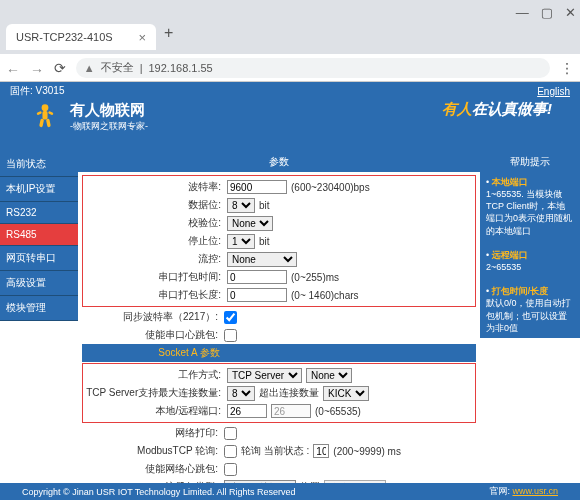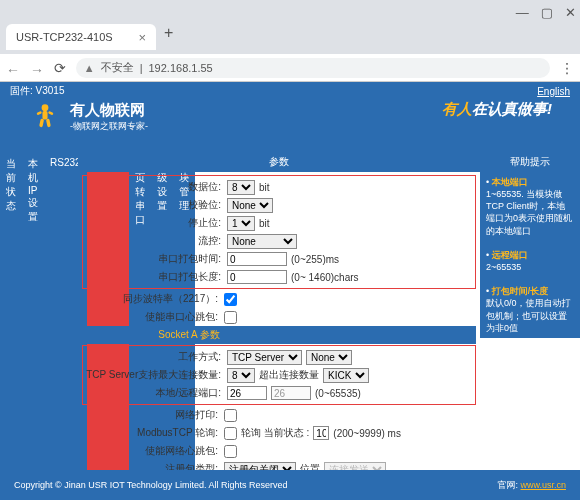--- a/index.html
+++ b/index.html
@@ -21,38 +21,38 @@
 .header{background:#2b6cb0;color:#fff;height:52px;display:flex;align-items:flex-start;padding:0 28px;justify-content:space-between}
 .logo{display:flex;align-items:center;gap:8px}
 .logo-icon{width:34px;height:34px;display:flex;align-items:center;justify-content:center}
 .logo-icon svg{width:34px;height:34px}
 .logo-text{display:flex;flex-direction:column}
 .logo-text .t1{font-size:15px;font-weight:bold}
 .logo-text .t2{font-size:9px}
 .slogan{font-size:15px;font-weight:bold;font-style:italic}
 .slogan .y{color:#ffb81c}
 .main{display:flex;height:calc(100% - 18px - 52px - 16px)}
-.sidebar{width:78px;display:flex;flex-direction:row}
+.sidebar{width:78px;display:flex;flex-direction:column}
 .sidebar a{background:#2b6cb0;color:#fff;font-size:10px;padding:5px 6px;border-bottom:1px solid #1e4e7a;text-decoration:none;cursor:pointer}
 .sidebar a.active{background:#e53e3e}
 .content{flex:1;padding:0;overflow:hidden}
 .colhead{background:#2b6cb0;color:#fff;text-align:center;font-size:10px;padding:3px 0}
 .form{font-size:10px;padding:2px 4px}
 .row{display:flex;align-items:center;height:18px;gap:4px}
 .lbl{width:138px;text-align:right;color:#333;padding-right:2px}
 .row input[type=text]{height:14px;border:1px solid #888;font-size:10px;padding:0 2px}
 .row select{height:15px;border:1px solid #888;font-size:10px}
 .hint{color:#333;font-size:10px}
 .redbox{border:1.5px solid #e53e3e;padding:2px 2px;margin:1px 0}
 .sockhead{background:#2b6cb0;color:#fff;font-size:10px;padding:2px 4px;display:flex}
 .sockhead .sl{width:134px;text-align:right;color:#ffb81c}
 .rightcol{width:100px;padding:0}
 .tips{background:#2b6cb0;color:#fff;font-size:9px;padding:4px 6px;line-height:1.35}
 .tips b{color:#ffb81c;font-weight:bold}
-.footer{position:absolute;bottom:0;left:0;right:0;background:#2b6cb0;color:#fff;font-size:9px;height:30px;display:flex;align-items:center;justify-content:space-between;padding:0 14px}
+.footer{position:absolute;bottom:0;left:0;right:0;background:#2b6cb0;color:#fff;font-size:9px;height:17px;display:flex;align-items:center;justify-content:space-between;padding:0 22px}
 .footer a{color:#ffb81c;text-decoration:underline}
 </style>
 </head>
 <body>
 
 <div class="titlebar">
   <span>—</span>
   <span>▢</span>
   <span>✕</span>
 </div>
@@ -116,20 +116,25 @@
       <a>网页转串口</a>
       <a>高级设置</a>
       <a>模块管理</a>
     </div>
 
     <div class="content">
       <div class="colhead">参数</div>
       <div class="form">
         <div class="redbox">
           <div class="row">
+              <span class="lbl">波特率:</span>
+              <input type="text" style="width: 60px;" value="9600">
+              <span class="hint">(600~230400)bps</span>
+            </div>
+          <div class="row">
               <span class="lbl">数据位:</span>
               <select><option>8</option></select>
               <span class="hint">bit</span>
             </div>
           <div class="row">
               <span class="lbl">校验位:</span>
               <select><option>None</option></select>
             </div>
           <div class="row">
               <span class="lbl">停止位:</span>

